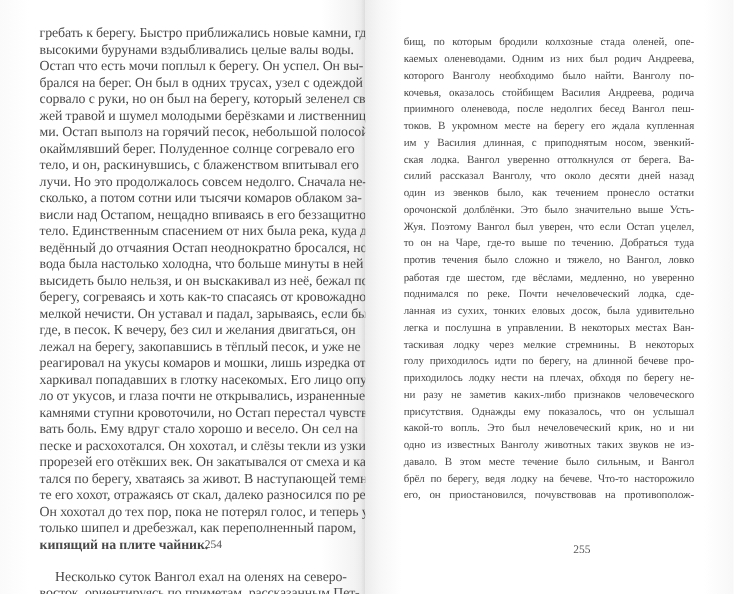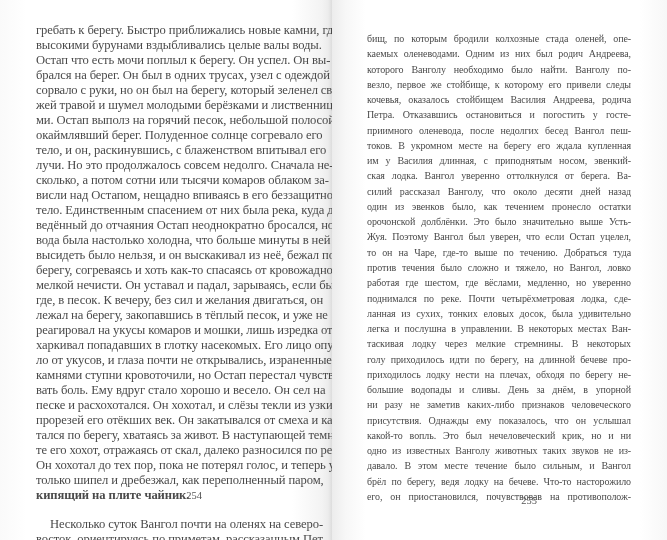--- a/index.html
+++ b/index.html
@@ -71,56 +71,53 @@
           <span class="line">песке и расхохотался. Он хохотал, и слёзы текли из узких</span>
           <span class="line">прорезей его отёкших век. Он закатывался от смеха и ка-</span>
           <span class="line">тался по берегу, хватаясь за живот. В наступающей темно-</span>
           <span class="line">те его хохот, отражаясь от скал, далеко разносился по реке.</span>
           <span class="line">Он хохотал до тех пор, пока не потерял голос, и теперь уже</span>
           <span class="line">только шипел и дребезжал, как переполненный паром,</span>
           <span class="line last">кипящий на плите чайник.</span>
         </div>
       <span class="para-gap"></span>
       <div id="p2">
-          <span class="line indent">Несколько суток Вангол почти на оленях на северо-</span>
+          <span class="line indent">Несколько суток Вангол ехал на оленях на северо-</span>
           <span class="line">восток, ориентируясь по приметам, рассказанным Пет-</span>
         </div>
     </div>
     <div class="page-number pn-left">254</div>
   </div>
 
   <div class="gutter"></div>
 
   <div class="page page-right">
   </div>
   <div class="text-block right-text" id="p3">
       <span class="line">бищ, по которым бродили колхозные стада оленей, опе-</span>
       <span class="line">каемых оленеводами. Одним из них был родич Андреева,</span>
       <span class="line">которого Ванголу необходимо было найти. Ванголу по-</span>
-      <span class="line">везло, первое же стойбище, к которому его привели следы</span>
       <span class="line">кочевья, оказалось стойбищем Василия Андреева, родича</span>
-      <span class="line">Петра. Отказавшись остановиться и погостить у госте-</span>
       <span class="line">приимного оленевода, после недолгих бесед Вангол пеш-</span>
       <span class="line">токов. В укромном месте на берегу его ждала купленная</span>
       <span class="line">им у Василия длинная, с приподнятым носом, эвенкий-</span>
       <span class="line">ская лодка. Вангол уверенно оттолкнулся от берега. Ва-</span>
       <span class="line">силий рассказал Ванголу, что около десяти дней назад</span>
       <span class="line">один из эвенков было, как течением пронесло остатки</span>
       <span class="line">орочонской долблёнки. Это было значительно выше Усть-</span>
       <span class="line">Жуя. Поэтому Вангол был уверен, что если Остап уцелел,</span>
       <span class="line">то он на Чаре, где-то выше по течению. Добраться туда</span>
       <span class="line">против течения было сложно и тяжело, но Вангол, ловко</span>
       <span class="line">работая где шестом, где вёслами, медленно, но уверенно</span>
-      <span class="line">поднимался по реке. Почти четырёхметровая лодка, сде-</span>
+      <span class="line">поднимался по реке. Почти нечеловеческий лодка, сде-</span>
       <span class="line">ланная из сухих, тонких еловых досок, была удивительно</span>
       <span class="line">легка и послушна в управлении. В некоторых местах Ван-</span>
       <span class="line">таскивая лодку через мелкие стремнины. В некоторых</span>
       <span class="line">голу приходилось идти по берегу, на длинной бечеве про-</span>
       <span class="line">приходилось лодку нести на плечах, обходя по берегу не-</span>
-      <span class="line">большие водопады и сливы. День за днём, в упорной</span>
       <span class="line">ни разу не заметив каких-либо признаков человеческого</span>
       <span class="line">присутствия. Однажды ему показалось, что он услышал</span>
       <span class="line">какой-то вопль. Это был нечеловеческий крик, но и ни</span>
       <span class="line">одно из известных Ванголу животных таких звуков не из-</span>
       <span class="line">давало. В этом месте течение было сильным, и Вангол</span>
       <span class="line">брёл по берегу, ведя лодку на бечеве. Что-то насторожило</span>
       <span class="line">его, он приостановился, почувствовав на противополож-</span>
     </div>
   <div class="page-number pn-right">255</div>
 </div>

